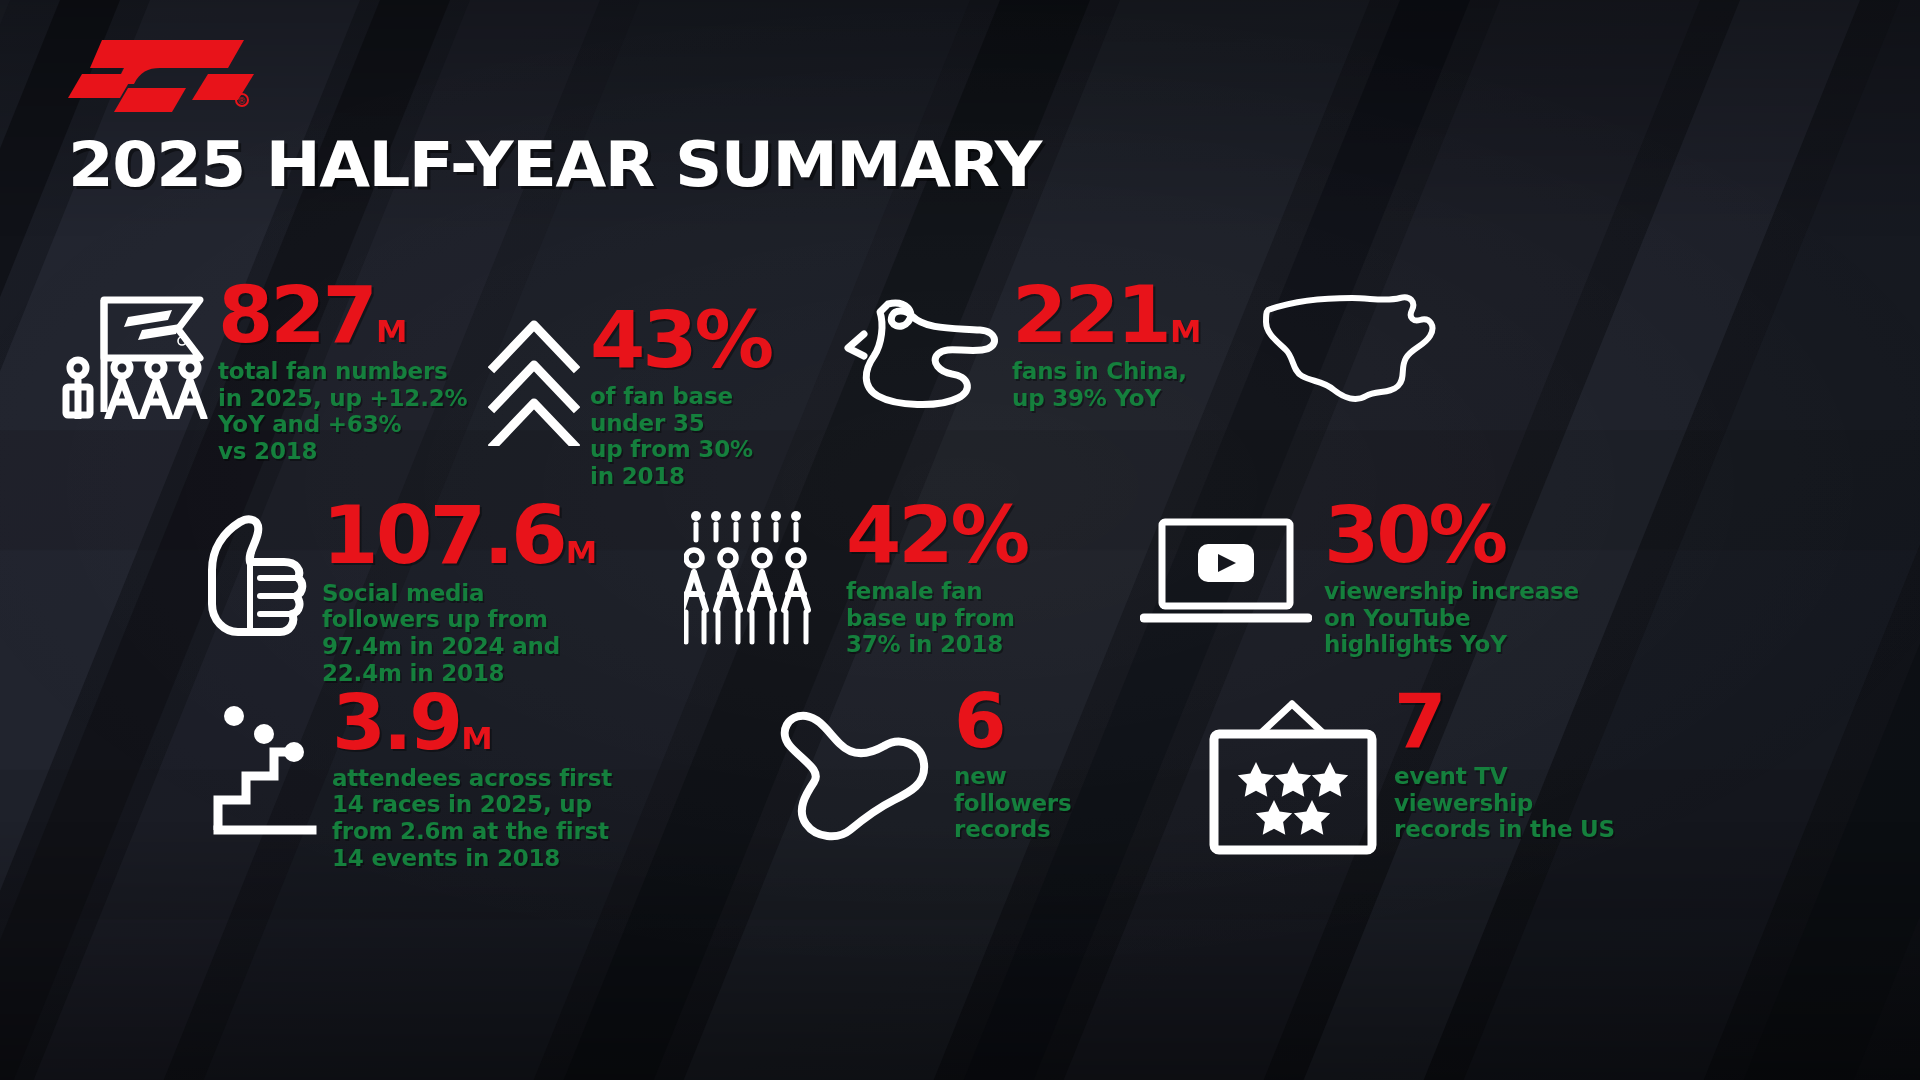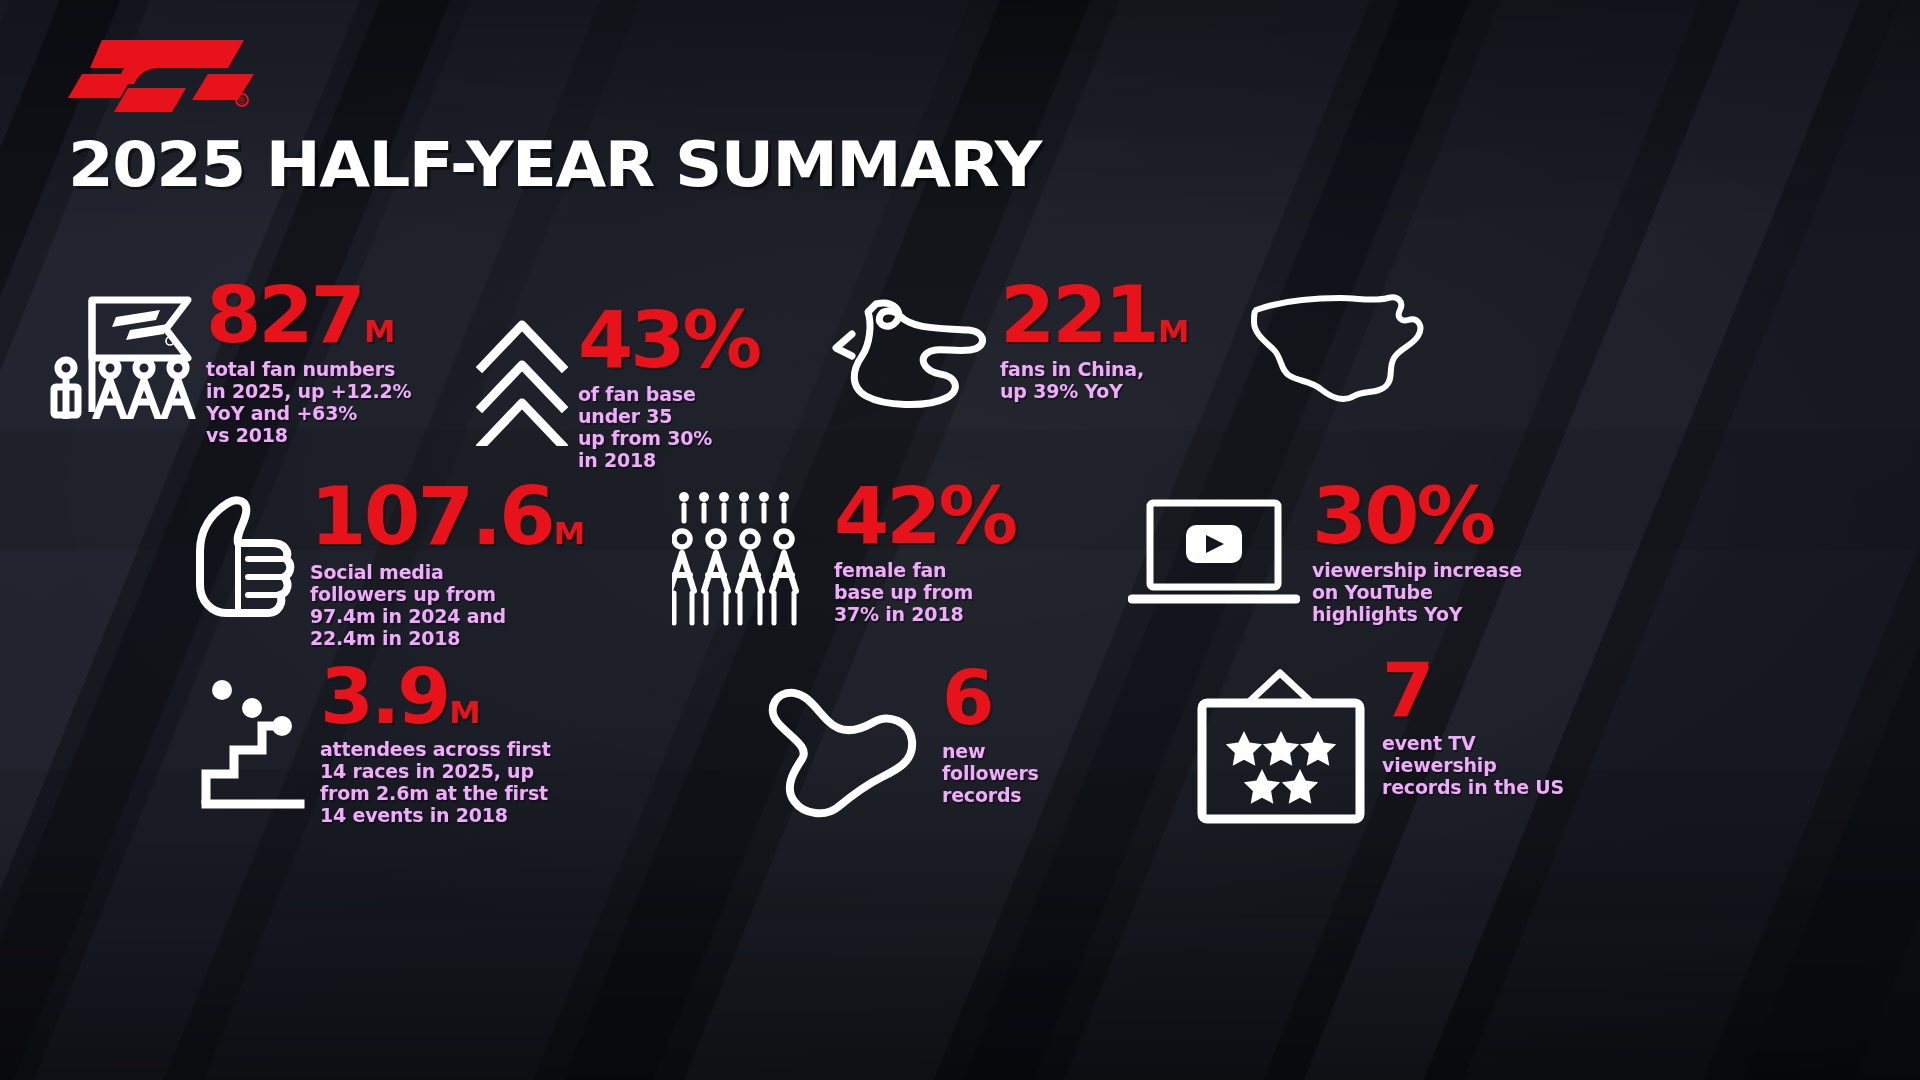--- a/index.html
+++ b/index.html
@@ -59,35 +59,35 @@
     color: #ffffff;
     white-space: nowrap;
     transform: scaleX(1.06);
     transform-origin: left center;
     text-shadow: 3px 3px 0 rgba(0,0,0,0.45);
   }
 
   
   .stats {
     position: absolute;
-    left: 0;
+    left: 12px;
     top: 278px;
     width: 1861px;
     z-index: 4;
   }
 
   .row {
     position: relative;
     display: flex;
     align-items: flex-start;
   }
 
   .row-1 { padding-left: 50px;  gap: 6px;  margin-bottom: 8px; }
-  .row-2 { padding-left: 186px; gap: 16px; margin-bottom: 6px; }
-  .row-3 { padding-left: 200px; gap: 16px; align-items: center; }
+  .row-2 { padding-left: 186px; gap: 16px; }
+  .row-3 { padding-left: 200px; gap: 16px; }
 
   .stat {
     display: flex;
     align-items: flex-start;
     flex: 0 0 auto;
   }
 
   .stat-icon {
     flex: 0 0 auto;
     display: flex;
@@ -120,22 +120,22 @@
     font-size: 31px;
     letter-spacing: 0;
     vertical-align: baseline;
     margin-left: 1px;
   }
 
   .stat-desc {
     margin-top: 9px;
     font-family: "DejaVu Sans", sans-serif;
     font-weight: 700;
-    color: #f0abfc;
-    font-size: 19px;
+    color: #15803d;
+    font-size: 23px;
     line-height: 1.16;
     letter-spacing: -0.2px;
     white-space: pre-line;
     text-shadow: 1.5px 1.5px 0 rgba(0,0,0,0.35);
   }
 
   
   .s-fans      .stat-icon { width: 150px; margin-right: 6px; padding-top: 6px; }
   .s-under35   .stat-icon { width: 92px;  margin-right: 10px; padding-top: 8px; }
   .s-china     .stat-icon { width: 172px; margin-right: 6px;  padding-top: 12px; }

